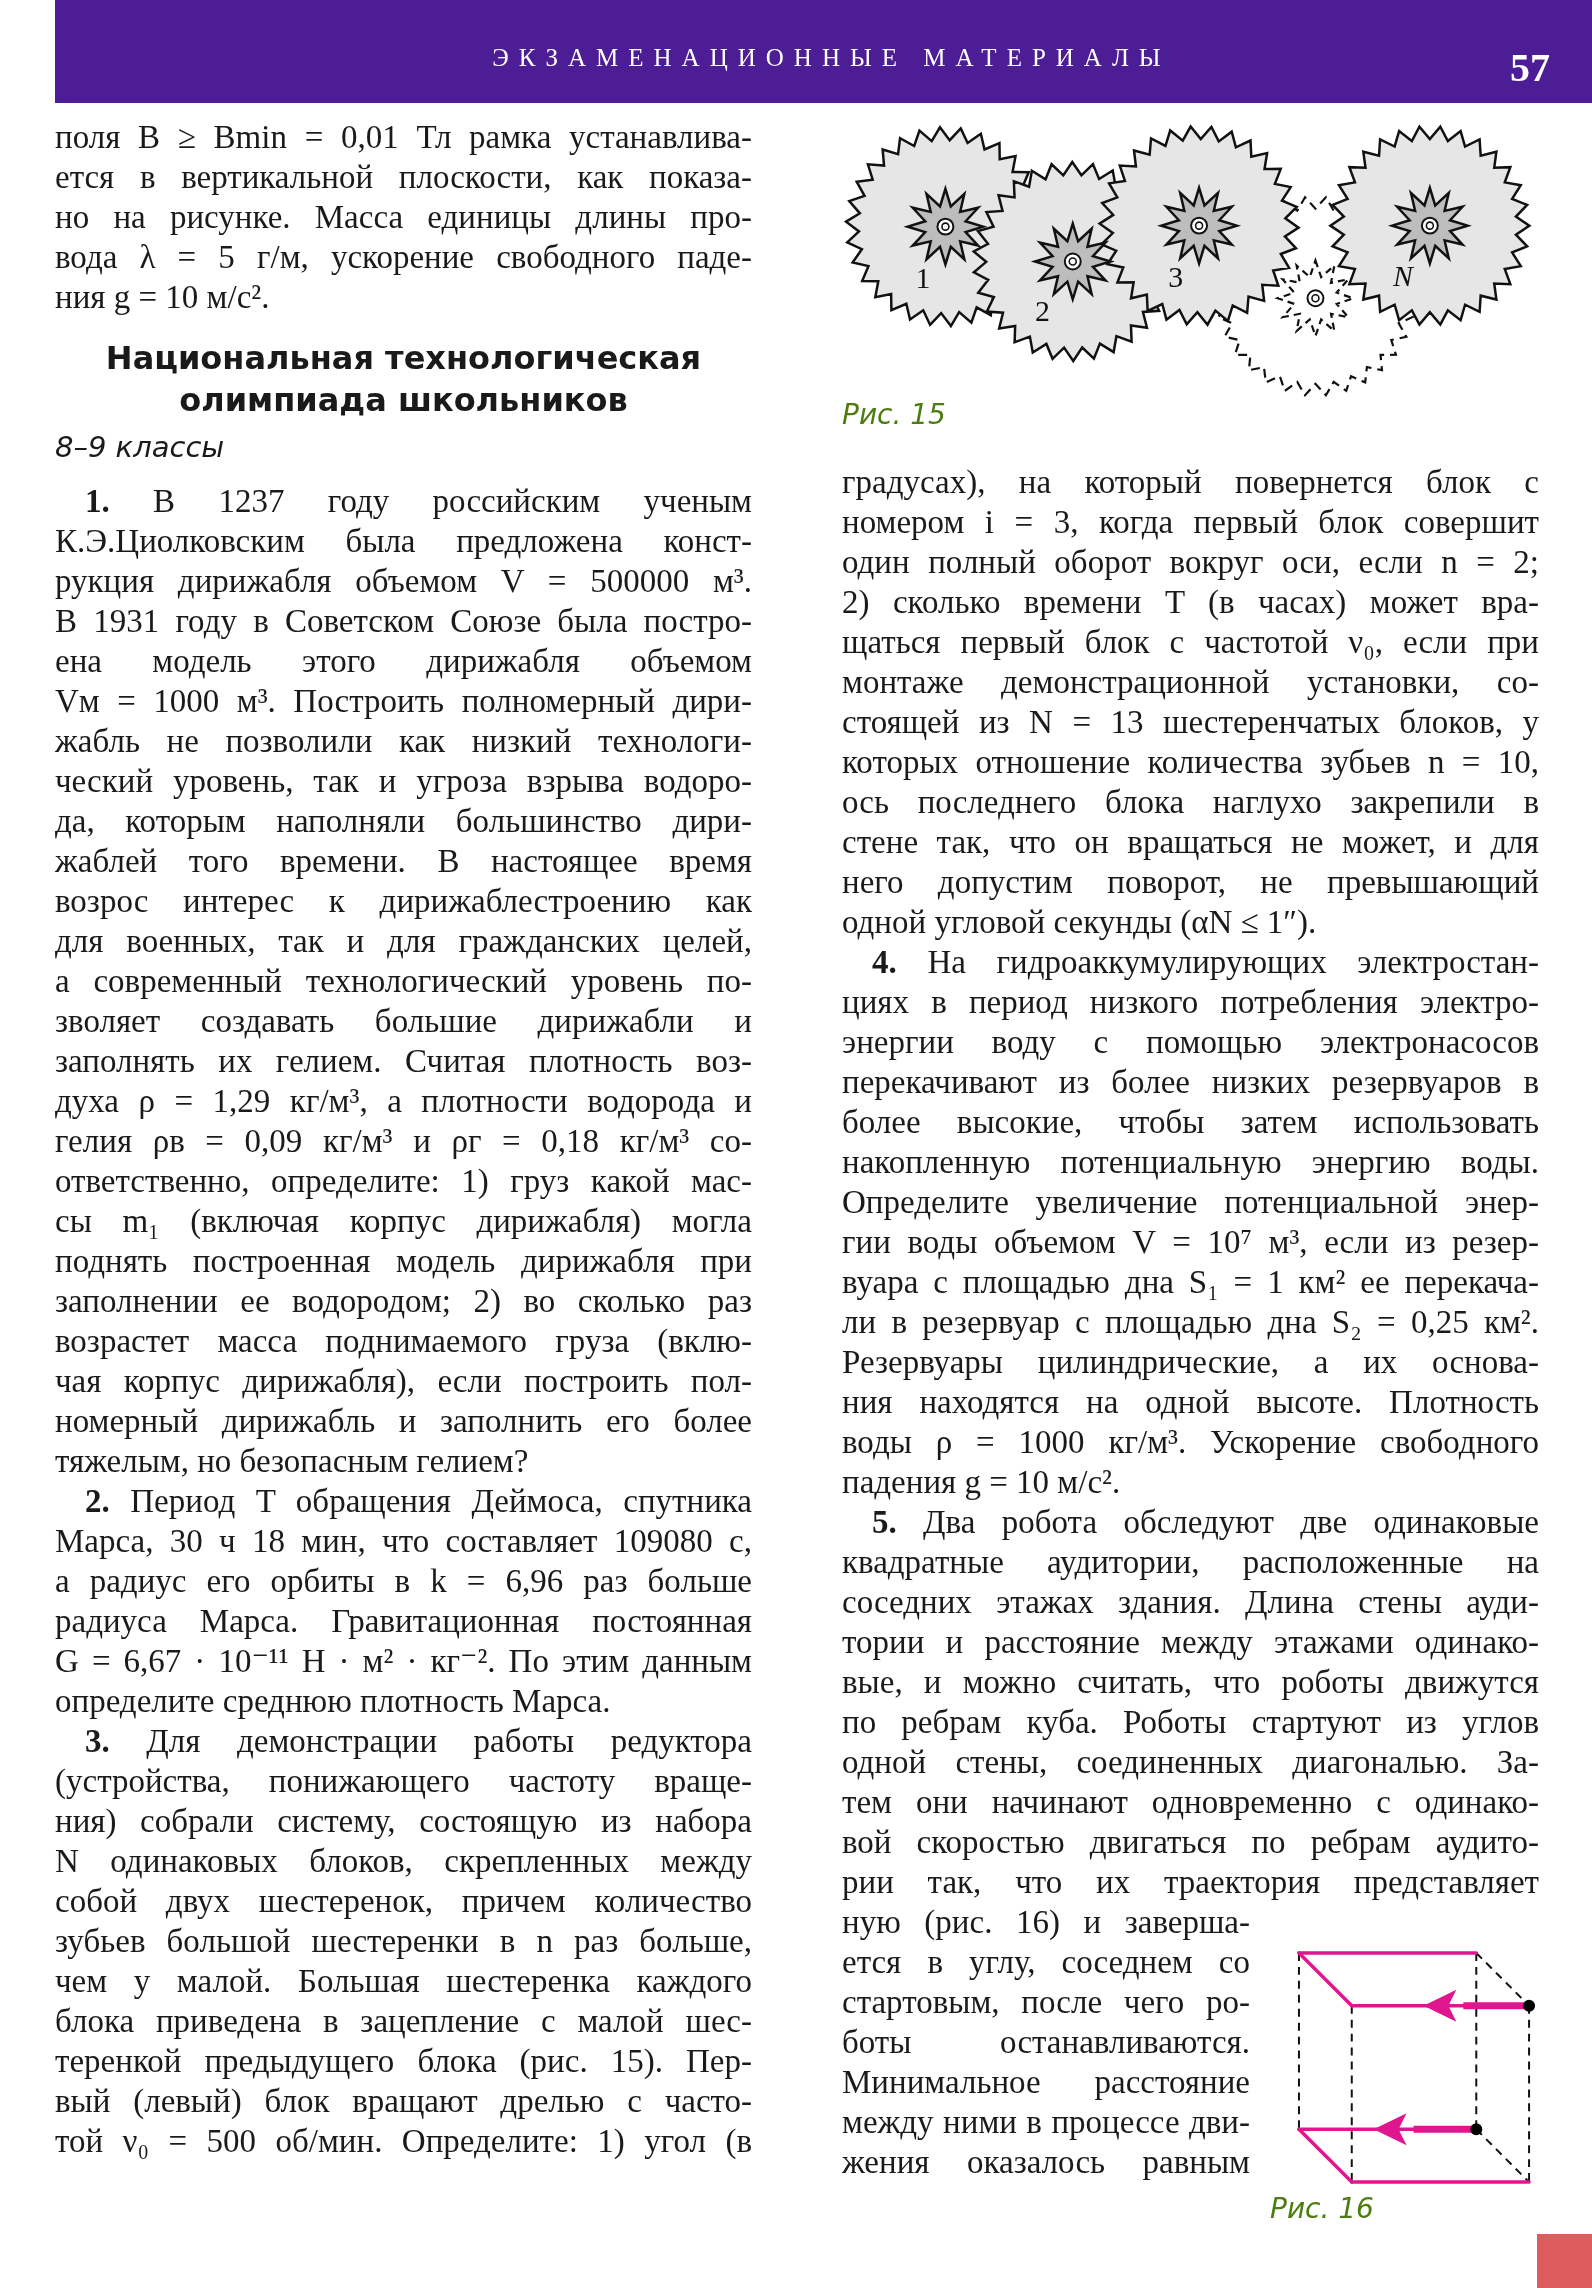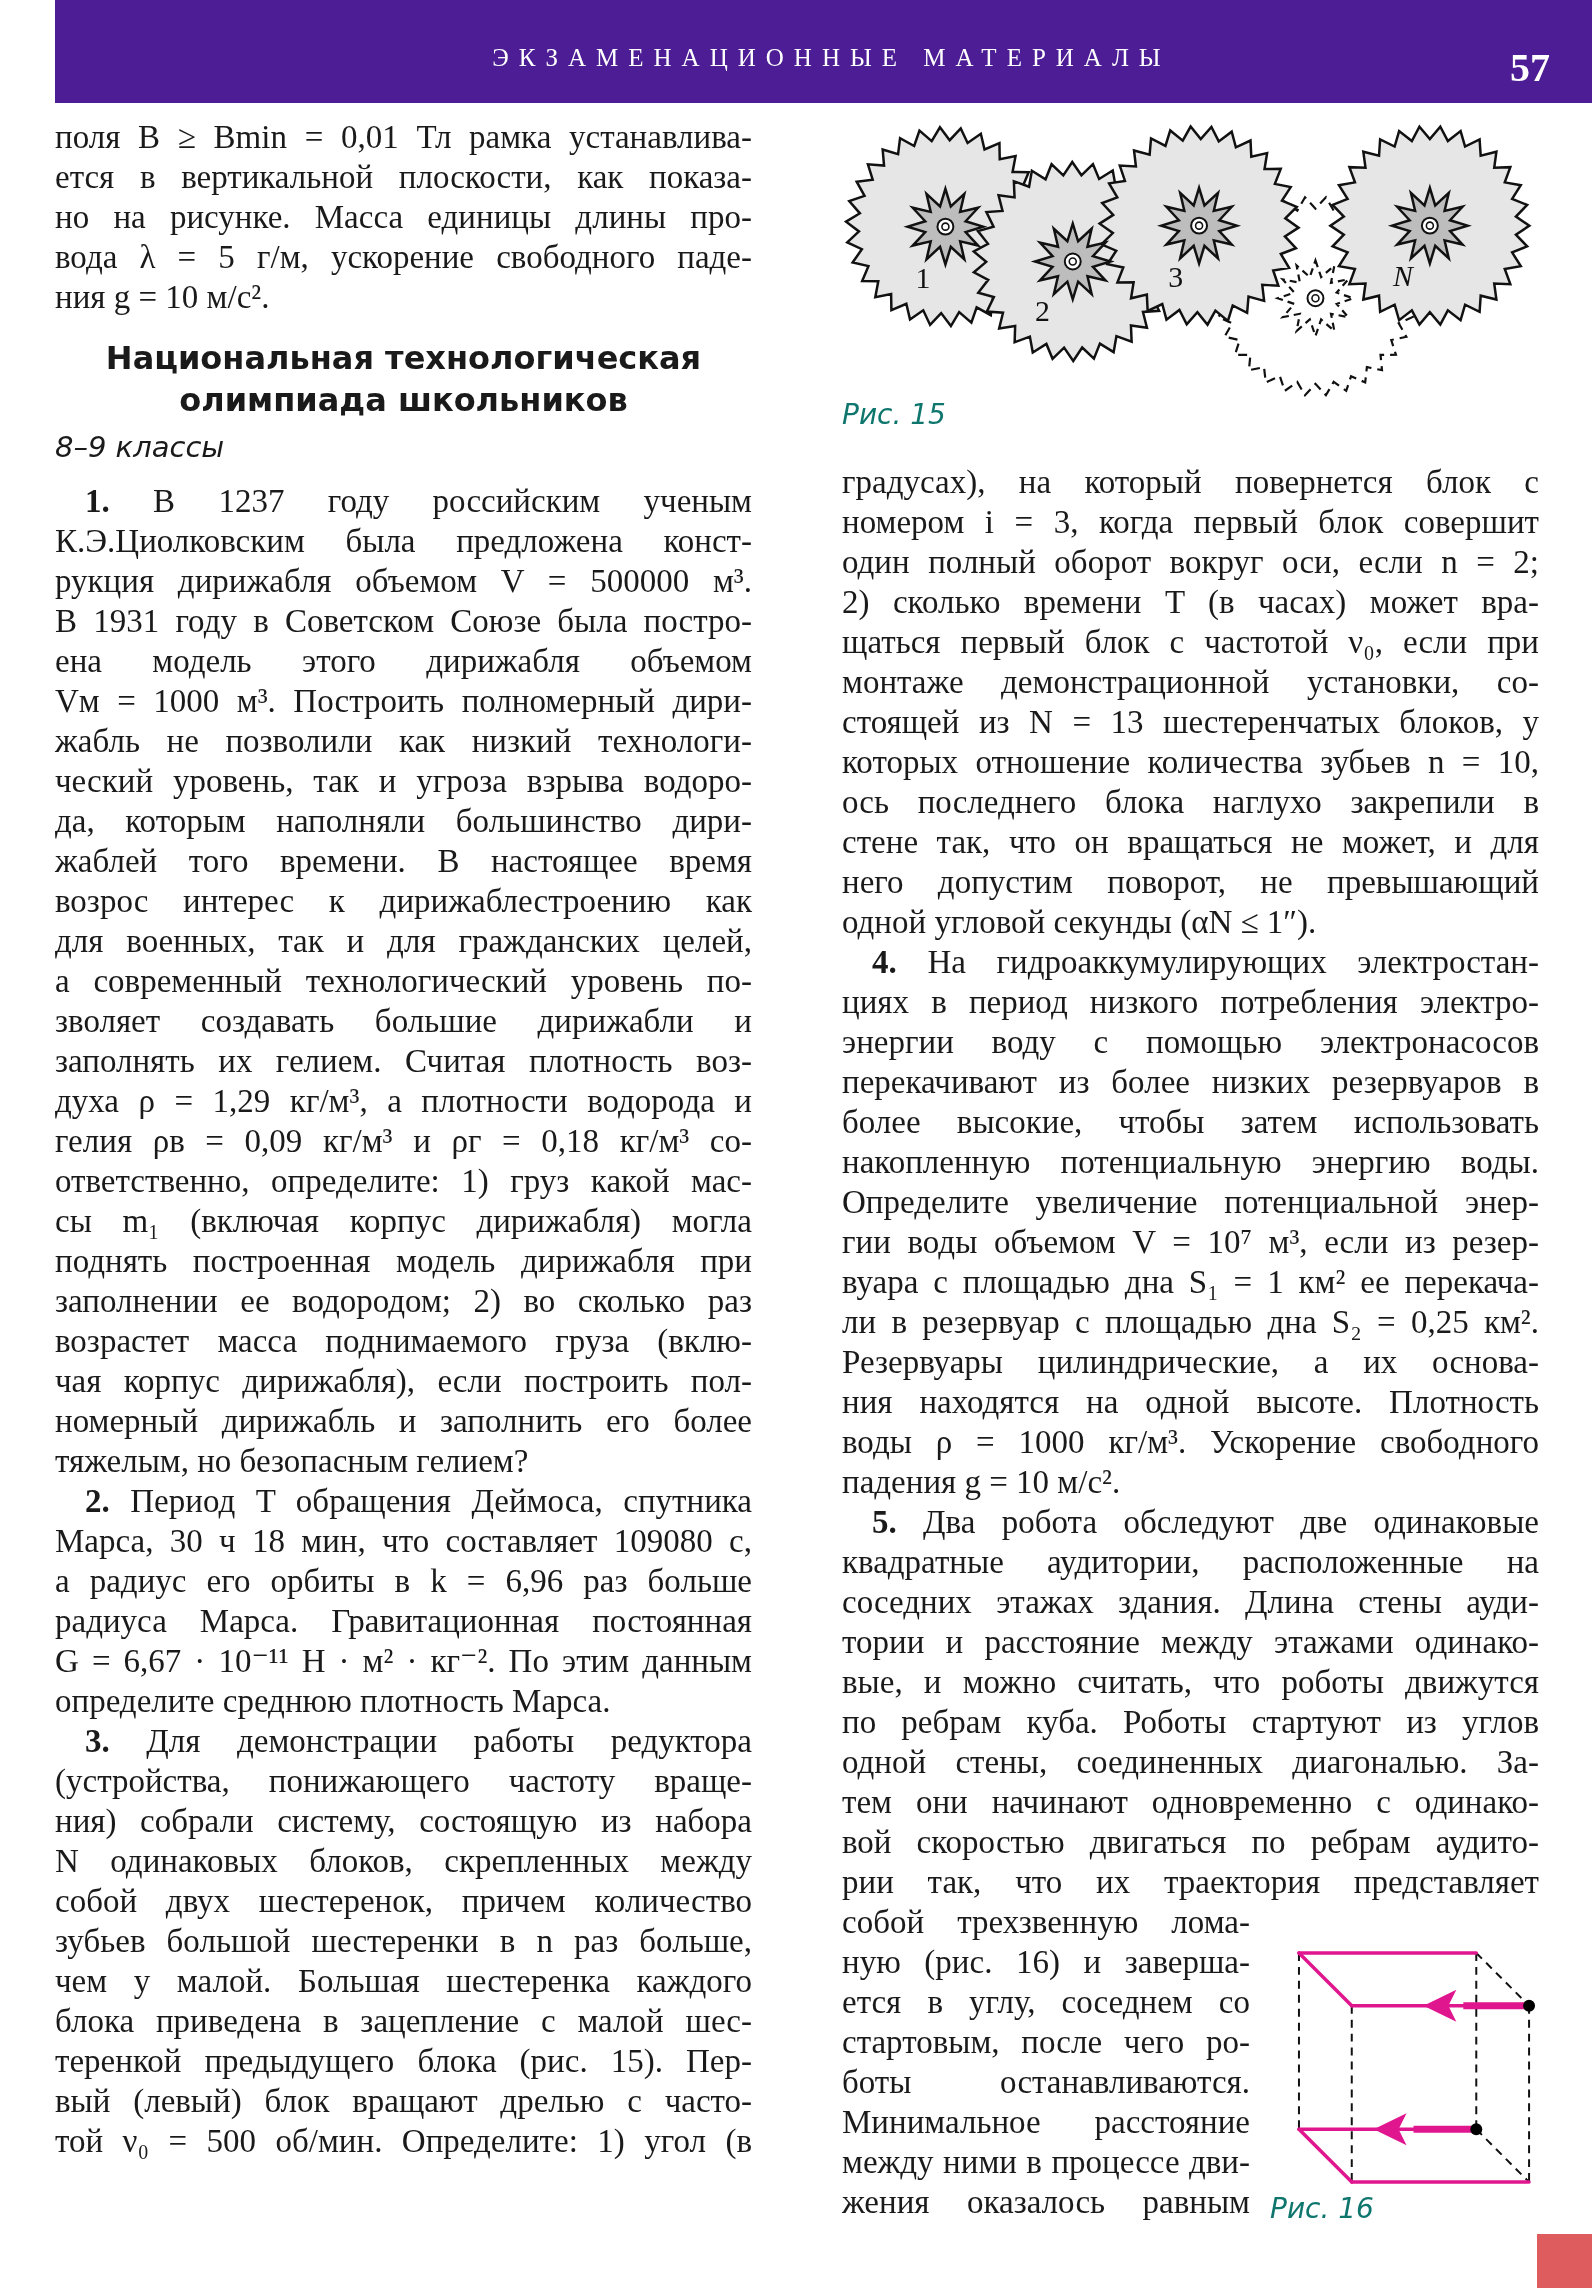--- a/index.html
+++ b/index.html
@@ -16,21 +16,21 @@
   .ln { display: block; text-align: justify; text-align-last: justify; white-space: nowrap;
         height: 40px; overflow: visible; }
   .ln.last { text-align-last: left; }
   .ln.indent { padding-left: 30px; }
   .heading { text-align: center; font-family: "DejaVu Sans", "Liberation Sans", sans-serif;
              font-weight: bold; font-size: 32px; line-height: 42px; margin: 20px 0 6px 0; }
   .subheading { font-family: "DejaVu Sans", "Liberation Sans", sans-serif;
                 font-style: italic; font-size: 29px; line-height: 40px; margin-bottom: 14px; }
   .num { font-weight: bold; }
   .caption { position: absolute; font-family: "DejaVu Sans", "Liberation Sans", sans-serif;
-             font-style: italic; font-size: 28px; color: #0f766e; }
+             font-style: italic; font-size: 28px; color: #4d7c0f; }
   .fig { position: absolute; }
   .corner-block { position: absolute; left: 1537px; top: 2234px; width: 55px; height: 55px; background: #de5c5e; }
   .short { width: 408px; }
 </style>
 </head>
 <body>
 
 <div class="header-bar">
   <div class="header-title">ЭКЗАМЕНАЦИОННЫЕ  МАТЕРИАЛЫ</div>
   <div class="page-number">57</div>
@@ -164,21 +164,20 @@
       <span class="ln">соседних этажах здания. Длина стены ауди-</span>
       <span class="ln">тории и расстояние между этажами одинако-</span>
       <span class="ln">вые, и можно считать, что роботы движутся</span>
       <span class="ln">по ребрам куба. Роботы стартуют из углов</span>
       <span class="ln">одной стены, соединенных диагональю. За-</span>
       <span class="ln">тем они начинают одновременно с одинако-</span>
       <span class="ln">вой скоростью двигаться по ребрам аудито-</span>
       <span class="ln">рии так, что их траектория представляет</span>
     </div>
   <div id="p5n" class="short">
-      <span class="ln">собой трехзвенную лома-</span>
       <span class="ln">ную (рис. 16) и заверша-</span>
       <span class="ln">ется в углу, соседнем со</span>
       <span class="ln">стартовым, после чего ро-</span>
       <span class="ln">боты останавливаются.</span>
       <span class="ln">Минимальное расстояние</span>
       <span class="ln">между ними в процессе дви-</span>
       <span class="ln">жения оказалось равным</span>
     </div>
 </div>
 

